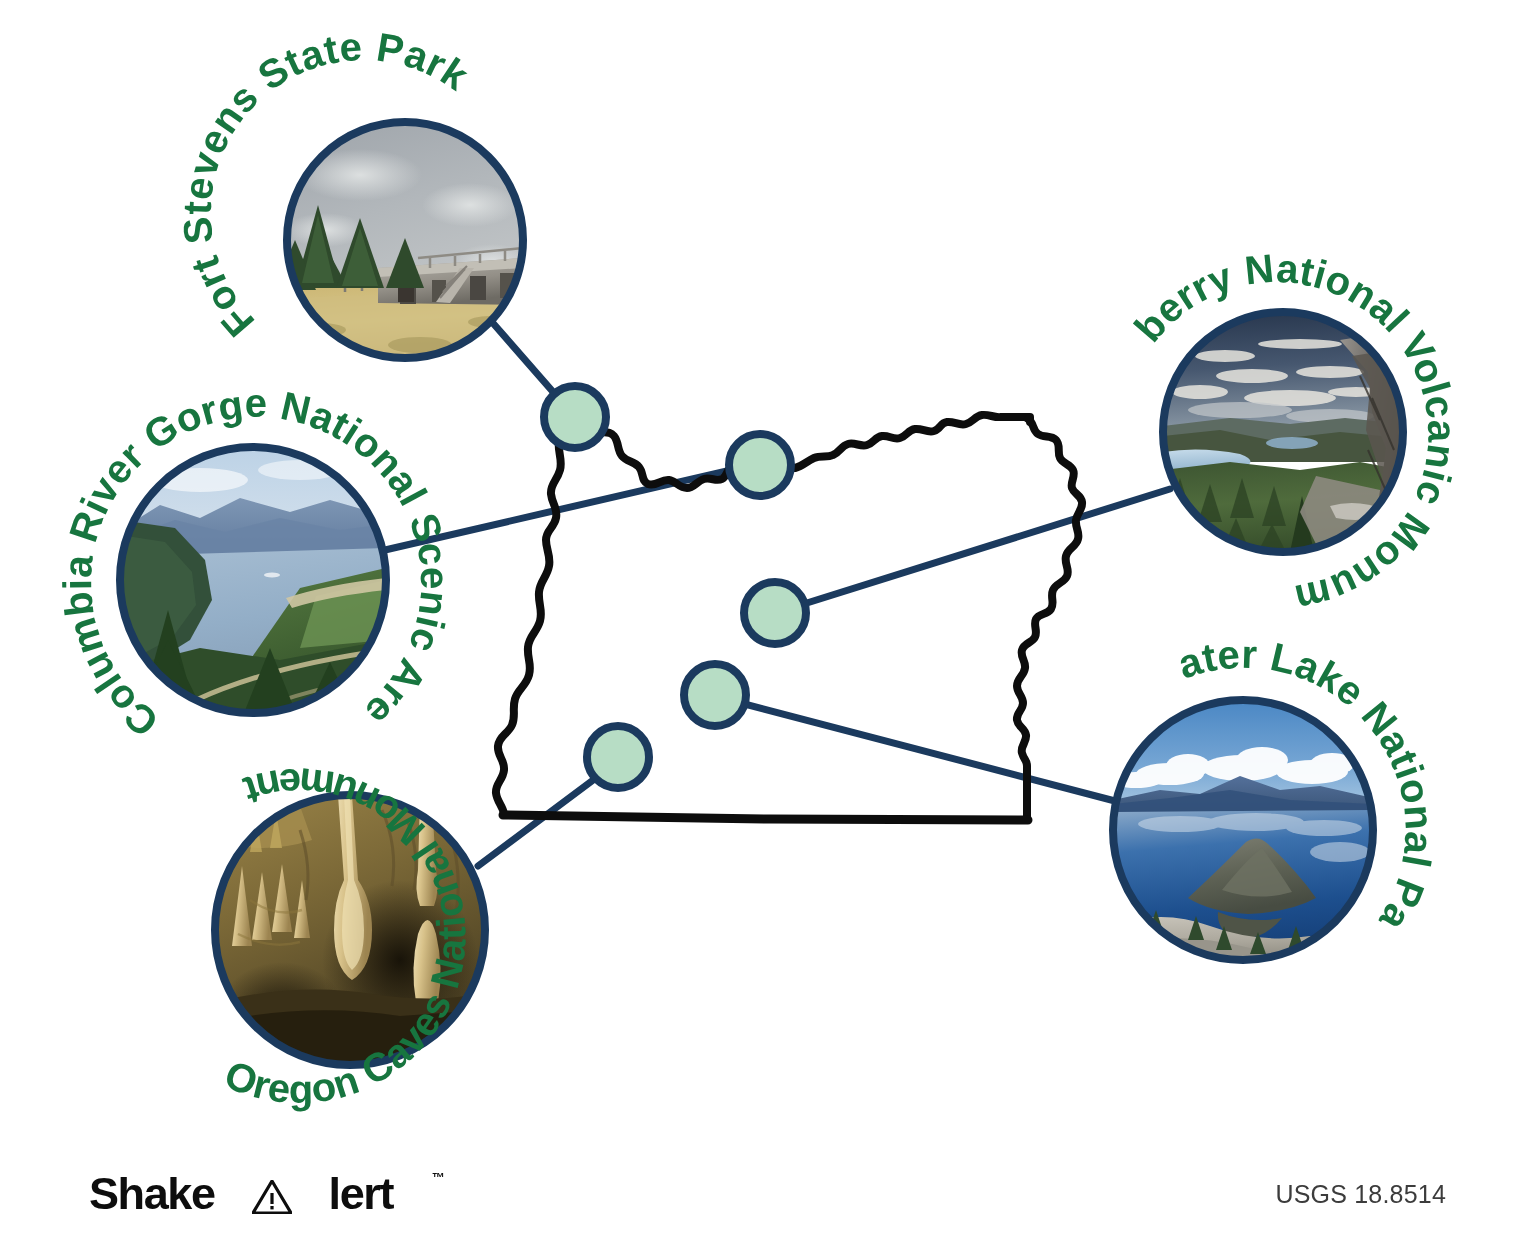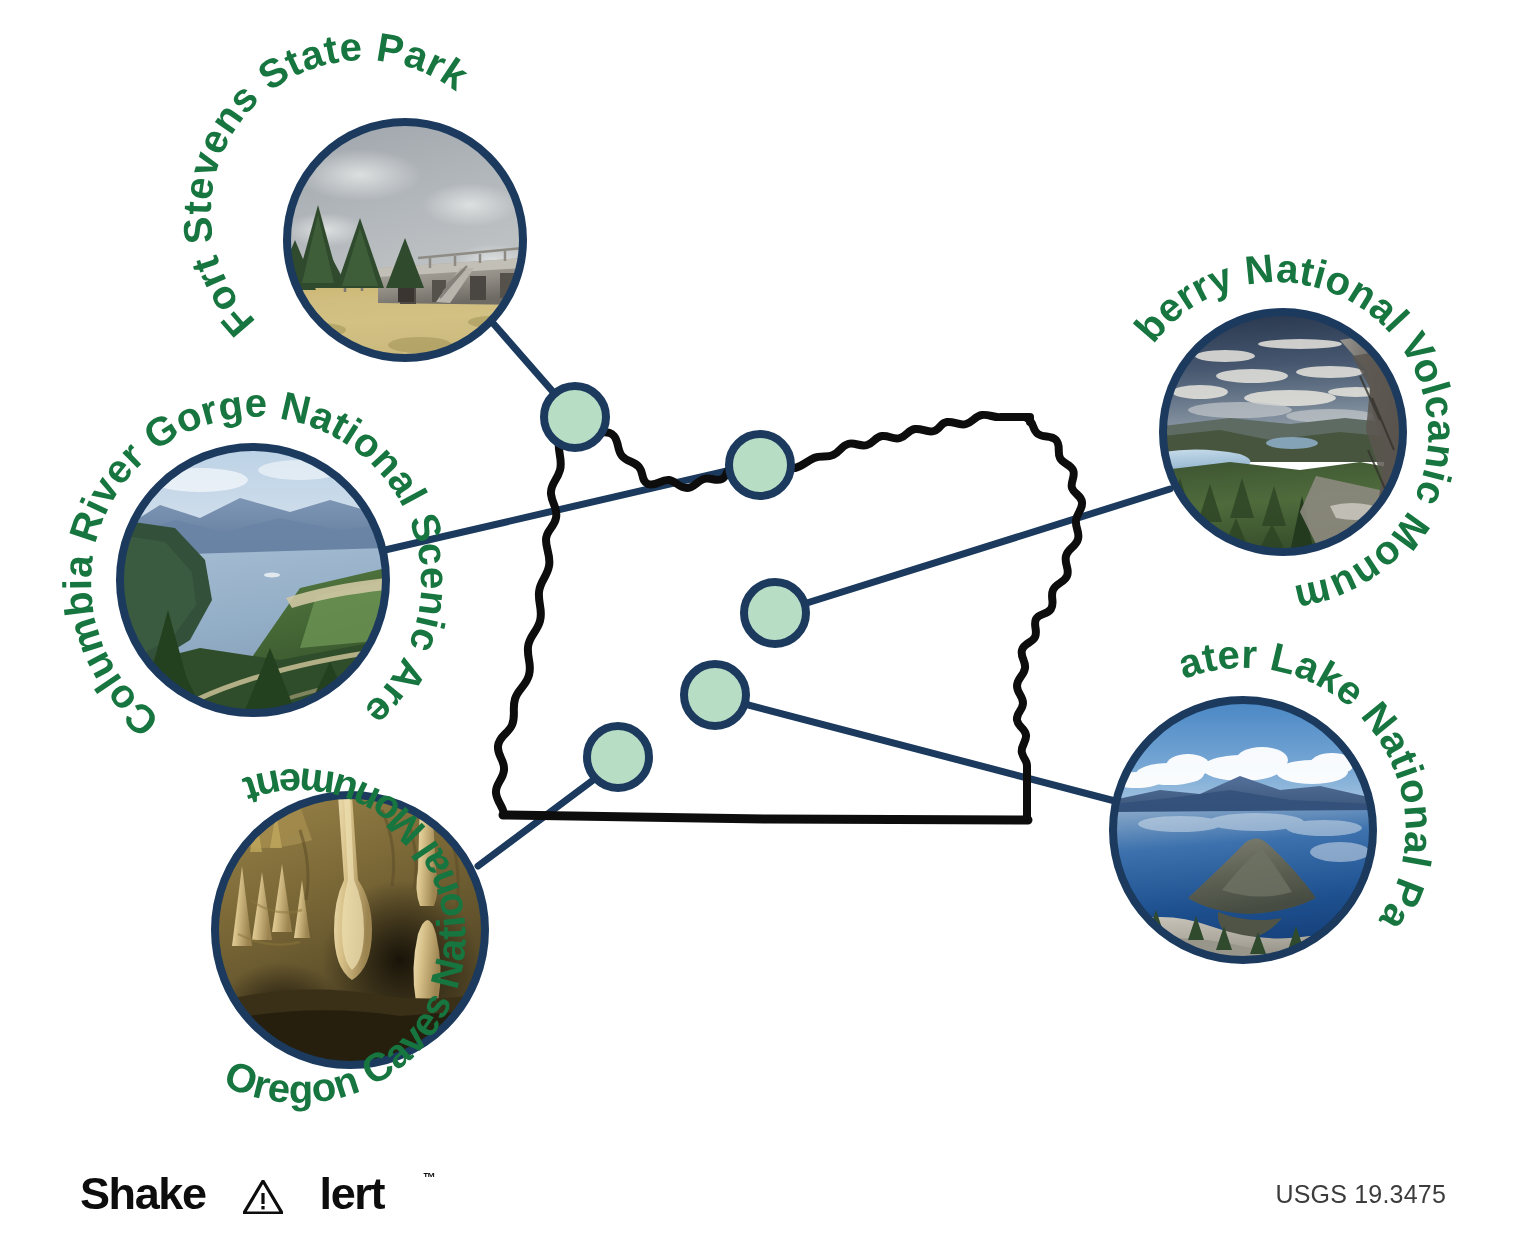--- a/index.html
+++ b/index.html
@@ -20,21 +20,21 @@
   }
   #scene {
     position: absolute;
     inset: 0;
     width: 1536px;
     height: 1251px;
   }
   
   .footer-logo {
     position: absolute;
-    left: 80px;
+    left: 89px;
     top: 1168px;
     height: 50px;
     display: flex;
     align-items: center;
     gap: 38px;
   }
   .logo-word {
     font-family: "Liberation Sans", sans-serif;
     font-weight: bold;
     font-size: 45px;
@@ -558,15 +558,15 @@
       <svg viewBox="0 0 40 34" width="40" height="34" aria-hidden="true">
         <path d="M20 1 L39 33 L1 33 Z" fill="none" stroke="#0d0d0d" stroke-width="3.2" stroke-linejoin="round"></path>
         <rect x="18.4" y="13" width="3.2" height="11" fill="#0d0d0d"></rect>
         <rect x="18.4" y="26" width="3.2" height="3.4" fill="#0d0d0d"></rect>
       </svg>
     </span>
     <span class="logo-word">lert</span>
     <span class="logo-tm">™</span>
   </div>
 
-  <div class="footer-credit">USGS 19.3475</div>
+  <div class="footer-credit">USGS 18.8514</div>
 
 </div>
 
 </body></html>

